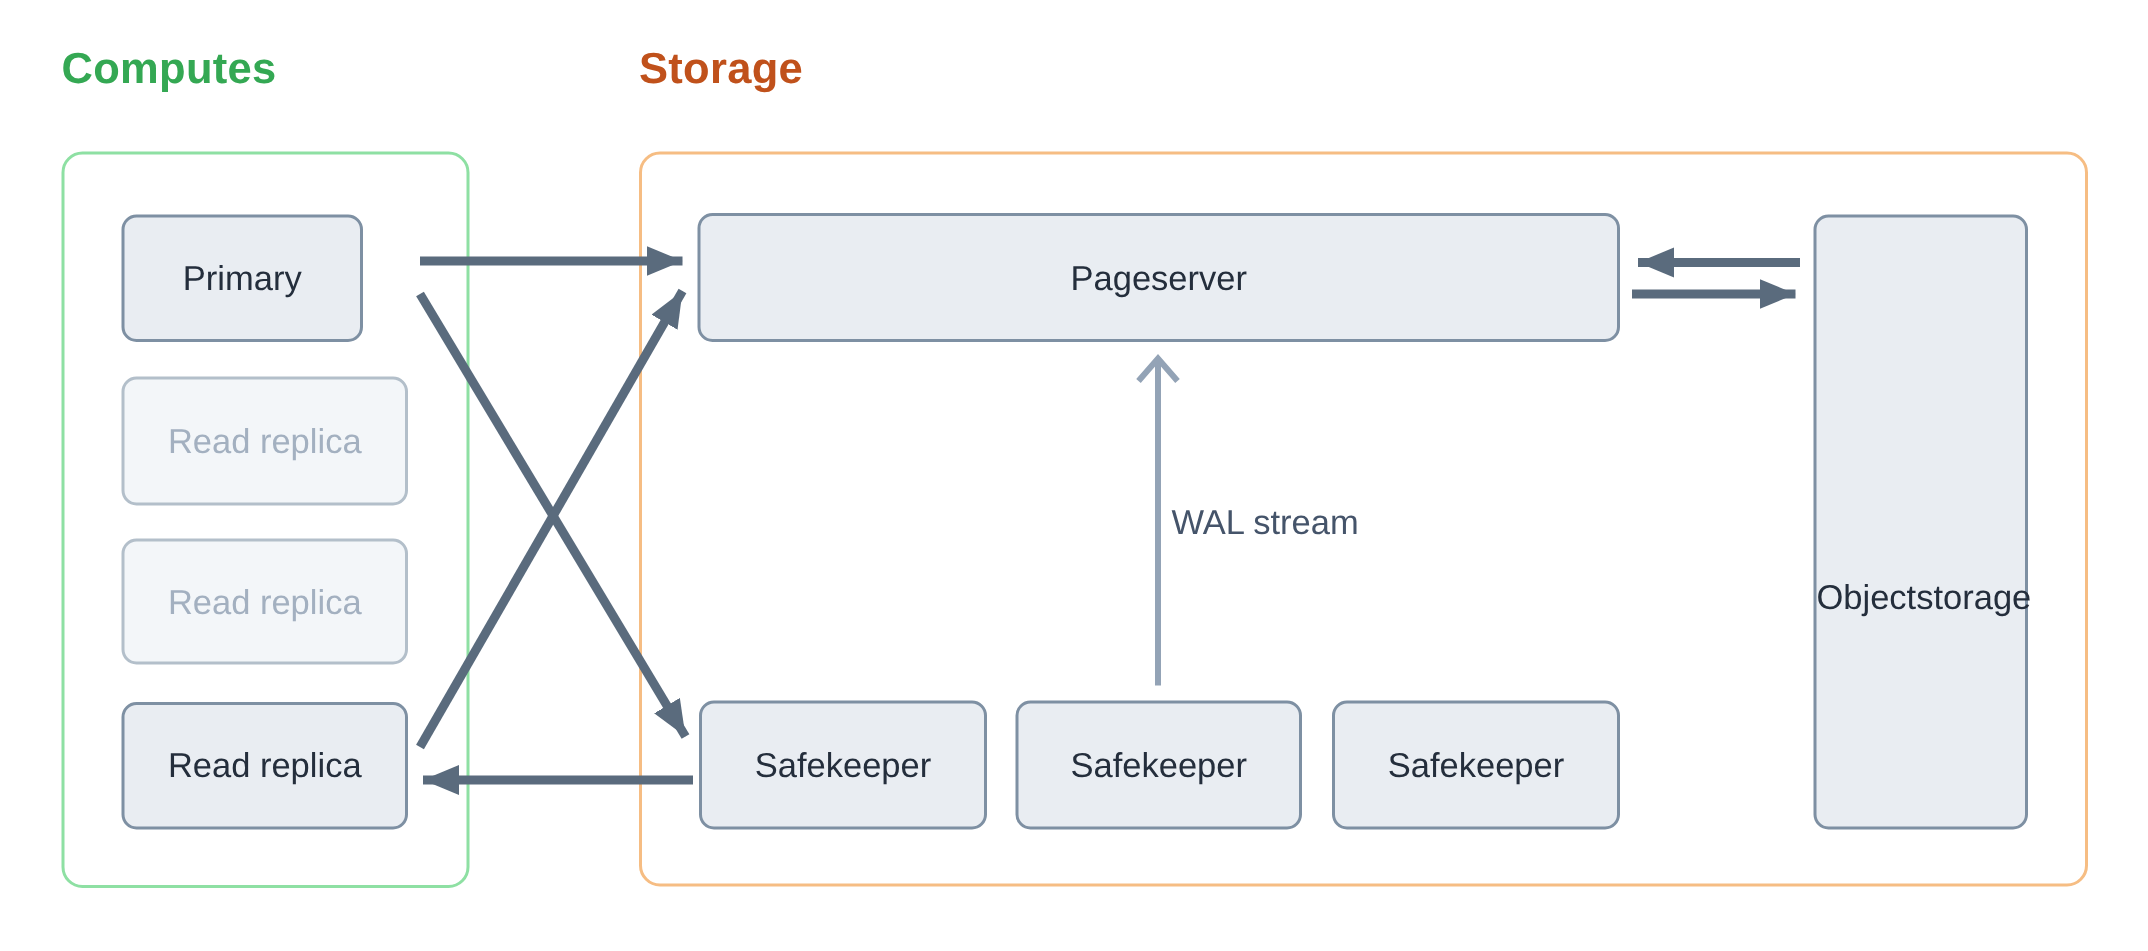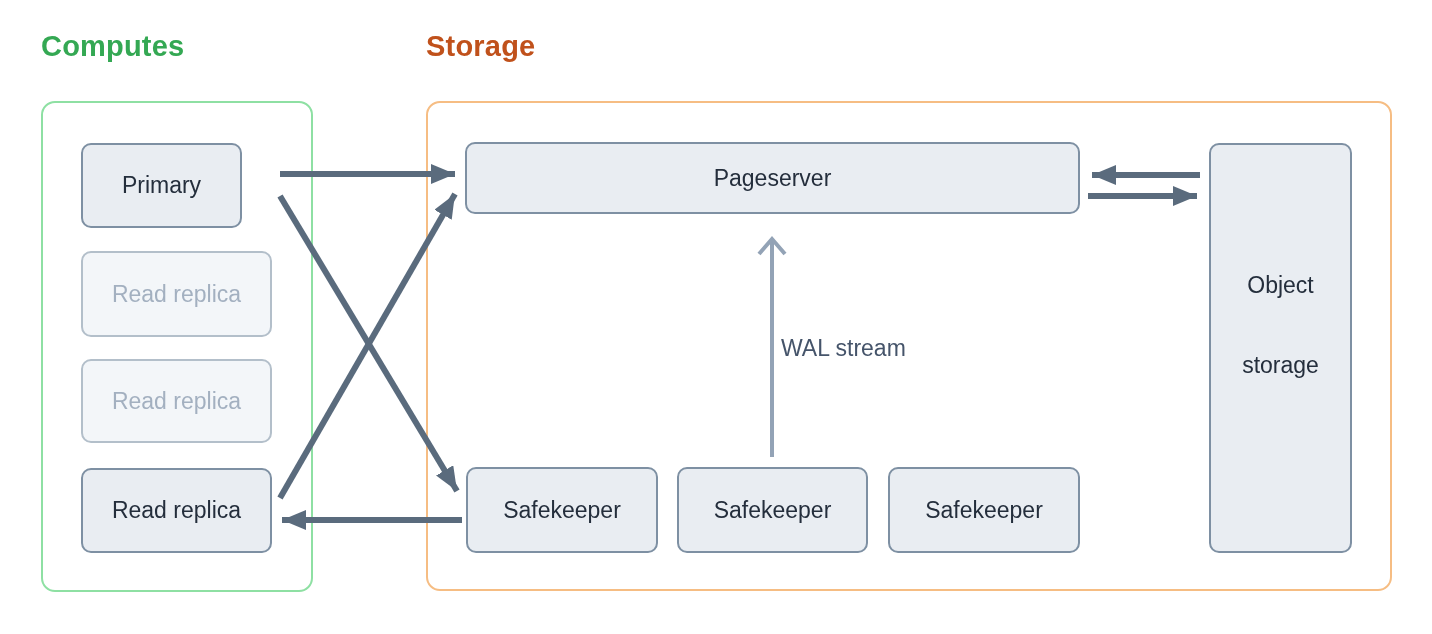--- a/index.html
+++ b/index.html
@@ -57,28 +57,28 @@
     background: var(--faded_fill);
     border-color: var(--faded_border);
     color: var(--faded_text);
   }
 
   #node-primary        { left: 81px;  top: 143px; width: 161px; height: 85px; }
   #node-read-replica-1 { left: 81px;  top: 251px; width: 191px; height: 86px; }
   #node-read-replica-2 { left: 81px;  top: 359px; width: 191px; height: 84px; }
   #node-read-replica-3 { left: 81px;  top: 468px; width: 191px; height: 85px; }
 
-  #node-pageserver   { left: 465px;  top: 142px; width: 615px; height: 72px; }
+  #node-pageserver   { left: 465px;  top: 142px; width: 615px; height: 86px; }
   #node-safekeeper-1 { left: 466px;  top: 467px; width: 192px; height: 86px; }
   #node-safekeeper-2 { left: 677px;  top: 467px; width: 191px; height: 86px; }
   #node-safekeeper-3 { left: 888px;  top: 467px; width: 192px; height: 86px; }
 
   #node-object-storage {
     left: 1209px; top: 143px; width: 143px; height: 410px;
-    flex-direction: column;
+    flex-direction: row;
     justify-content: flex-start;
     padding-top: 100px;
     line-height: 80px;
   }
 
   .wal-label {
     position: absolute;
     left: 781px;
     top: 335px;
     font-size: 23px;

